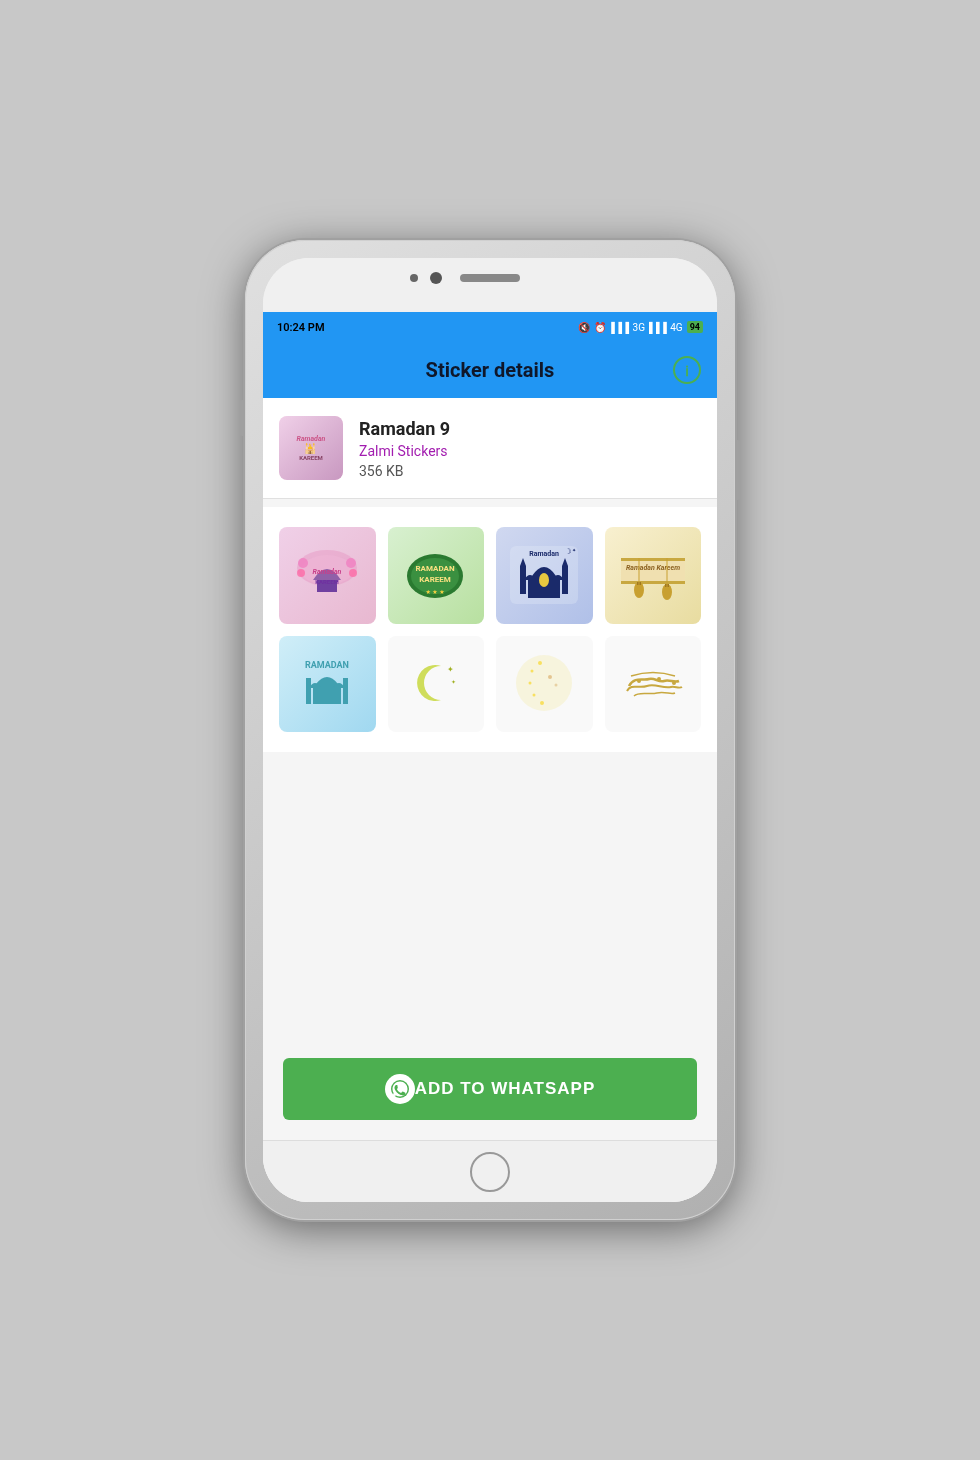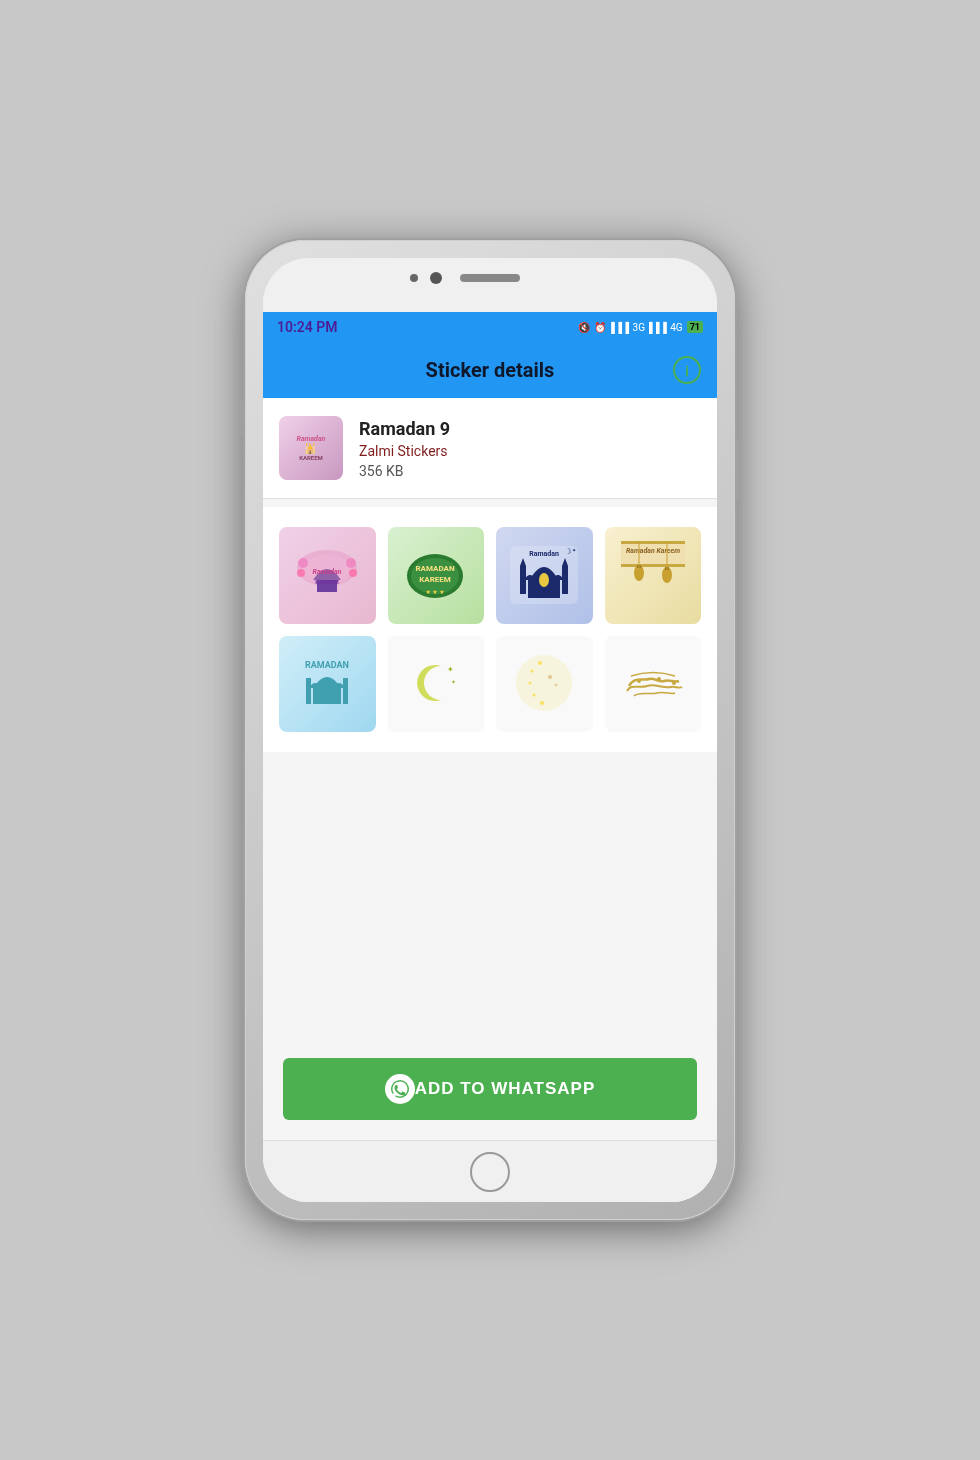--- a/index.html
+++ b/index.html
@@ -106,22 +106,22 @@
       background: #2196F3;
       height: 30px;
       display: flex;
       align-items: center;
       justify-content: space-between;
       padding: 0 14px;
       flex-shrink: 0;
     }
 
     .status-time {
-      color: #4c1d95;
-      font-size: 14px;
+      color: #000000;
+      font-size: 11px;
       font-weight: 600;
     }
 
     .status-icons {
       display: flex;
       align-items: center;
       gap: 4px;
       color: white;
       font-size: 10px;
     }
@@ -208,21 +208,21 @@
     }
 
     .pack-name {
       font-size: 18px;
       font-weight: bold;
       color: #222;
     }
 
     .pack-author {
       font-size: 14px;
-      color: #7f1d1d;
+      color: #a21caf;
     }
 
     .pack-size {
       font-size: 14px;
       color: #555;
     }
 
     
     .sticker-grid {
       padding: 20px 16px;
@@ -369,21 +369,21 @@
       <div class="phone-speaker"></div>
     </div>
 
     <div class="status-bar">
       <span class="status-time">10:24 PM</span>
       <div class="status-icons">
         <span>🔇</span>
         <span>⏰</span>
         <span>▌▌▌3G</span>
         <span>▌▌▌4G</span>
-        <span class="battery-icon">71</span>
+        <span class="battery-icon">94</span>
       </div>
     </div>
 
     <div class="app-header">
       <span class="app-header-title">Sticker details</span>
       <div class="info-btn">ℹ</div>
     </div>
 
     <div class="content-area">
 
@@ -460,21 +460,21 @@
 
               <text x="34" y="10" text-anchor="middle" font-size="7" font-weight="bold" fill="#1a2a6a">Ramadan</text>
 
               <text x="58" y="8" text-anchor="middle" font-size="8" fill="#1a2a6a">☽</text>
               <text x="64" y="6" text-anchor="middle" font-size="5" fill="#1a2a6a">✦</text>
             </svg>
           </div>
         </div>
 
         <div class="sticker-cell sticker-4">
-          <div style="display:flex;flex-direction:column;align-items:center;justify-content:flex-start;width:100%;height:100%;">
+          <div style="display:flex;flex-direction:column;align-items:center;justify-content:center;width:100%;height:100%;">
             <svg width="68" height="50" viewBox="0 0 68 50">
 
               <rect x="2" y="8" width="64" height="26" rx="3" fill="#f0e0b0"></rect>
               <rect x="2" y="8" width="64" height="3" fill="#c8a840"></rect>
               <rect x="2" y="31" width="64" height="3" fill="#c8a840"></rect>
 
               <text x="34" y="20" text-anchor="middle" font-size="7" font-weight="bold" fill="#8b6020" font-style="italic">Ramadan Kareem</text>
 
               <ellipse cx="20" cy="40" rx="5" ry="8" fill="#c8a030"></ellipse>
               <rect x="18" y="32" width="4" height="3" fill="#a07820"></rect>

